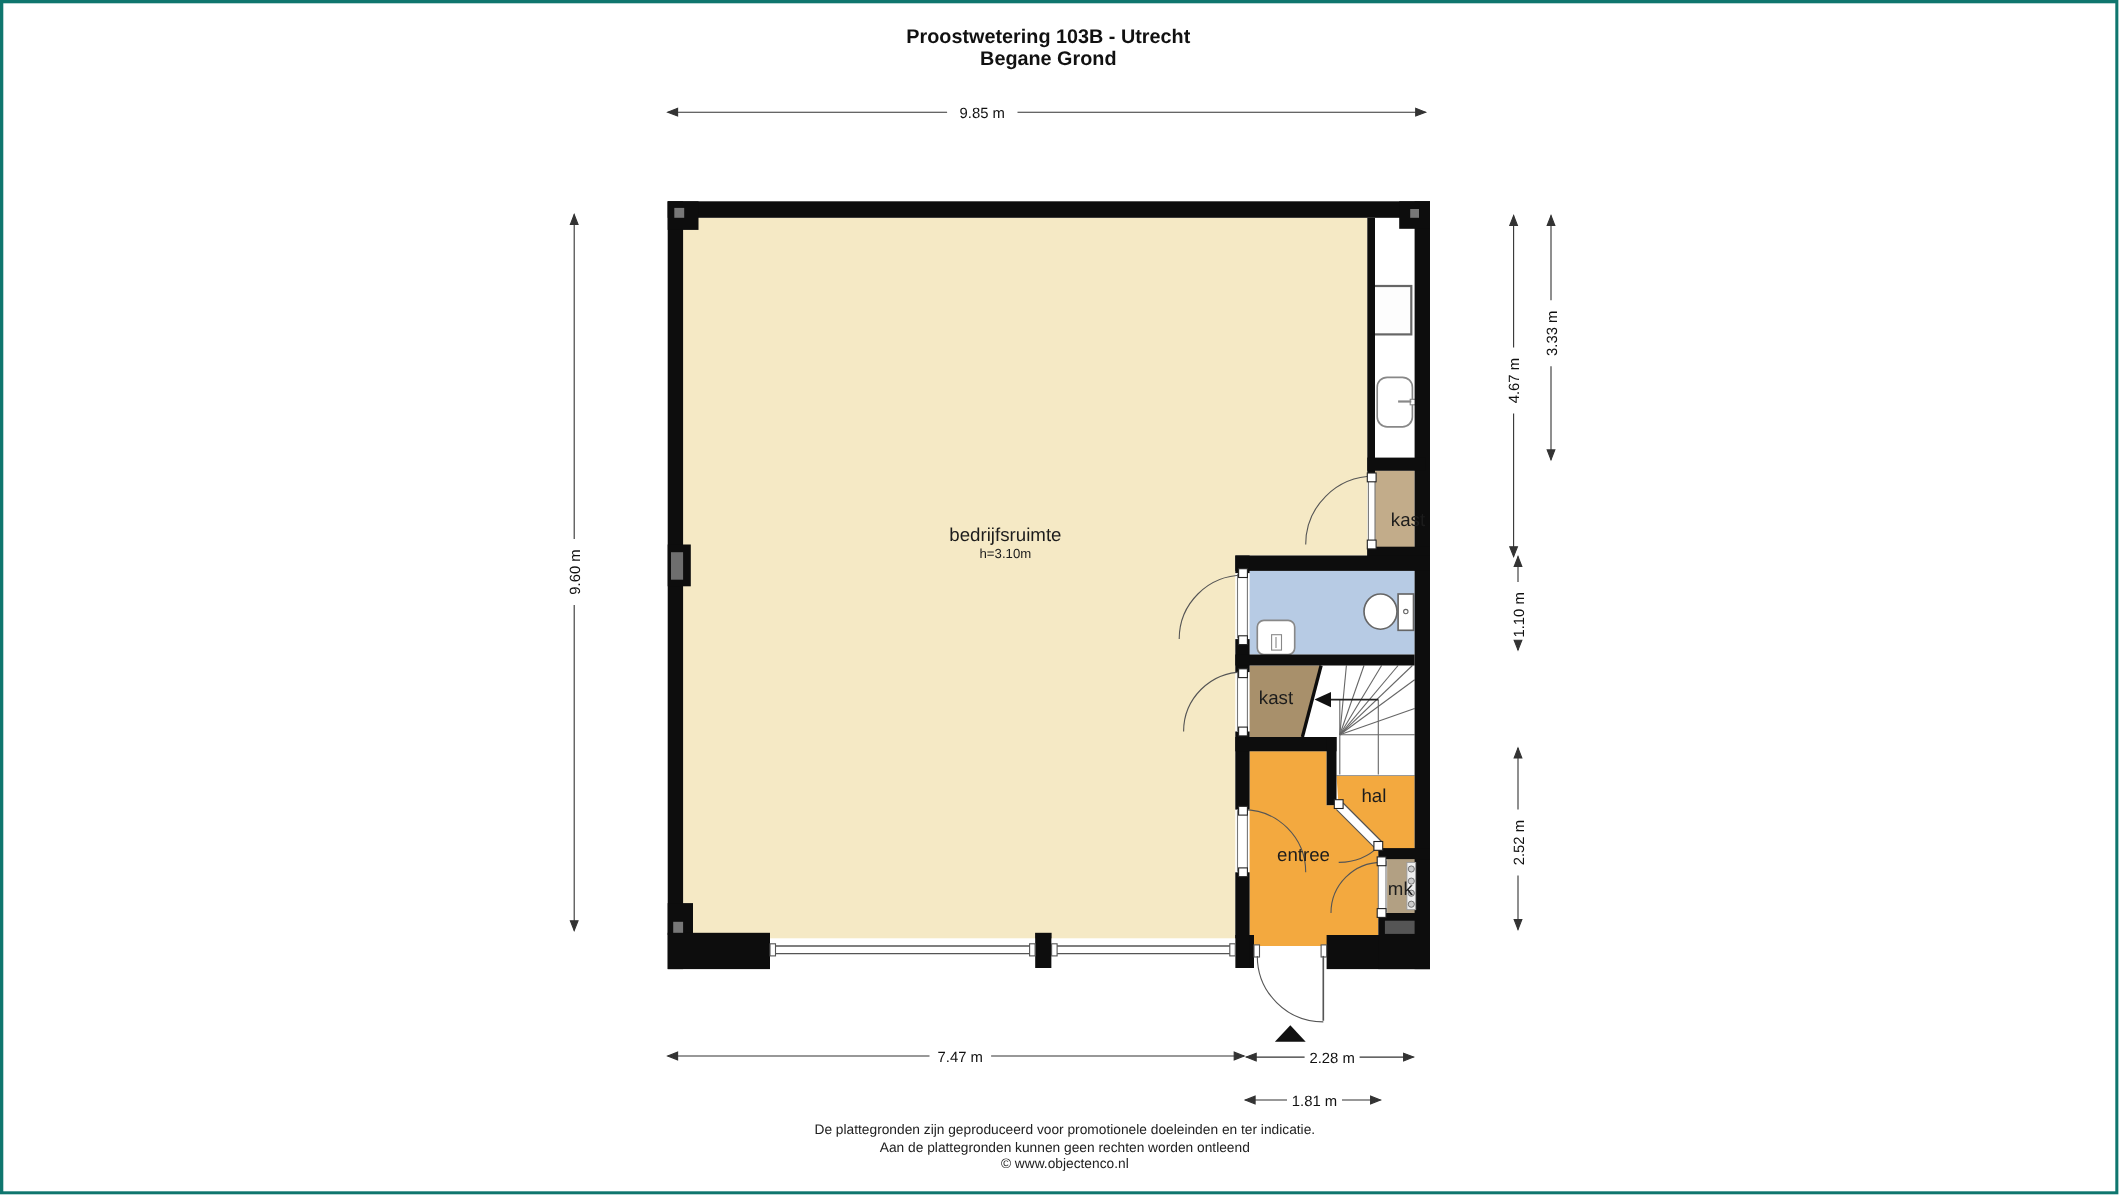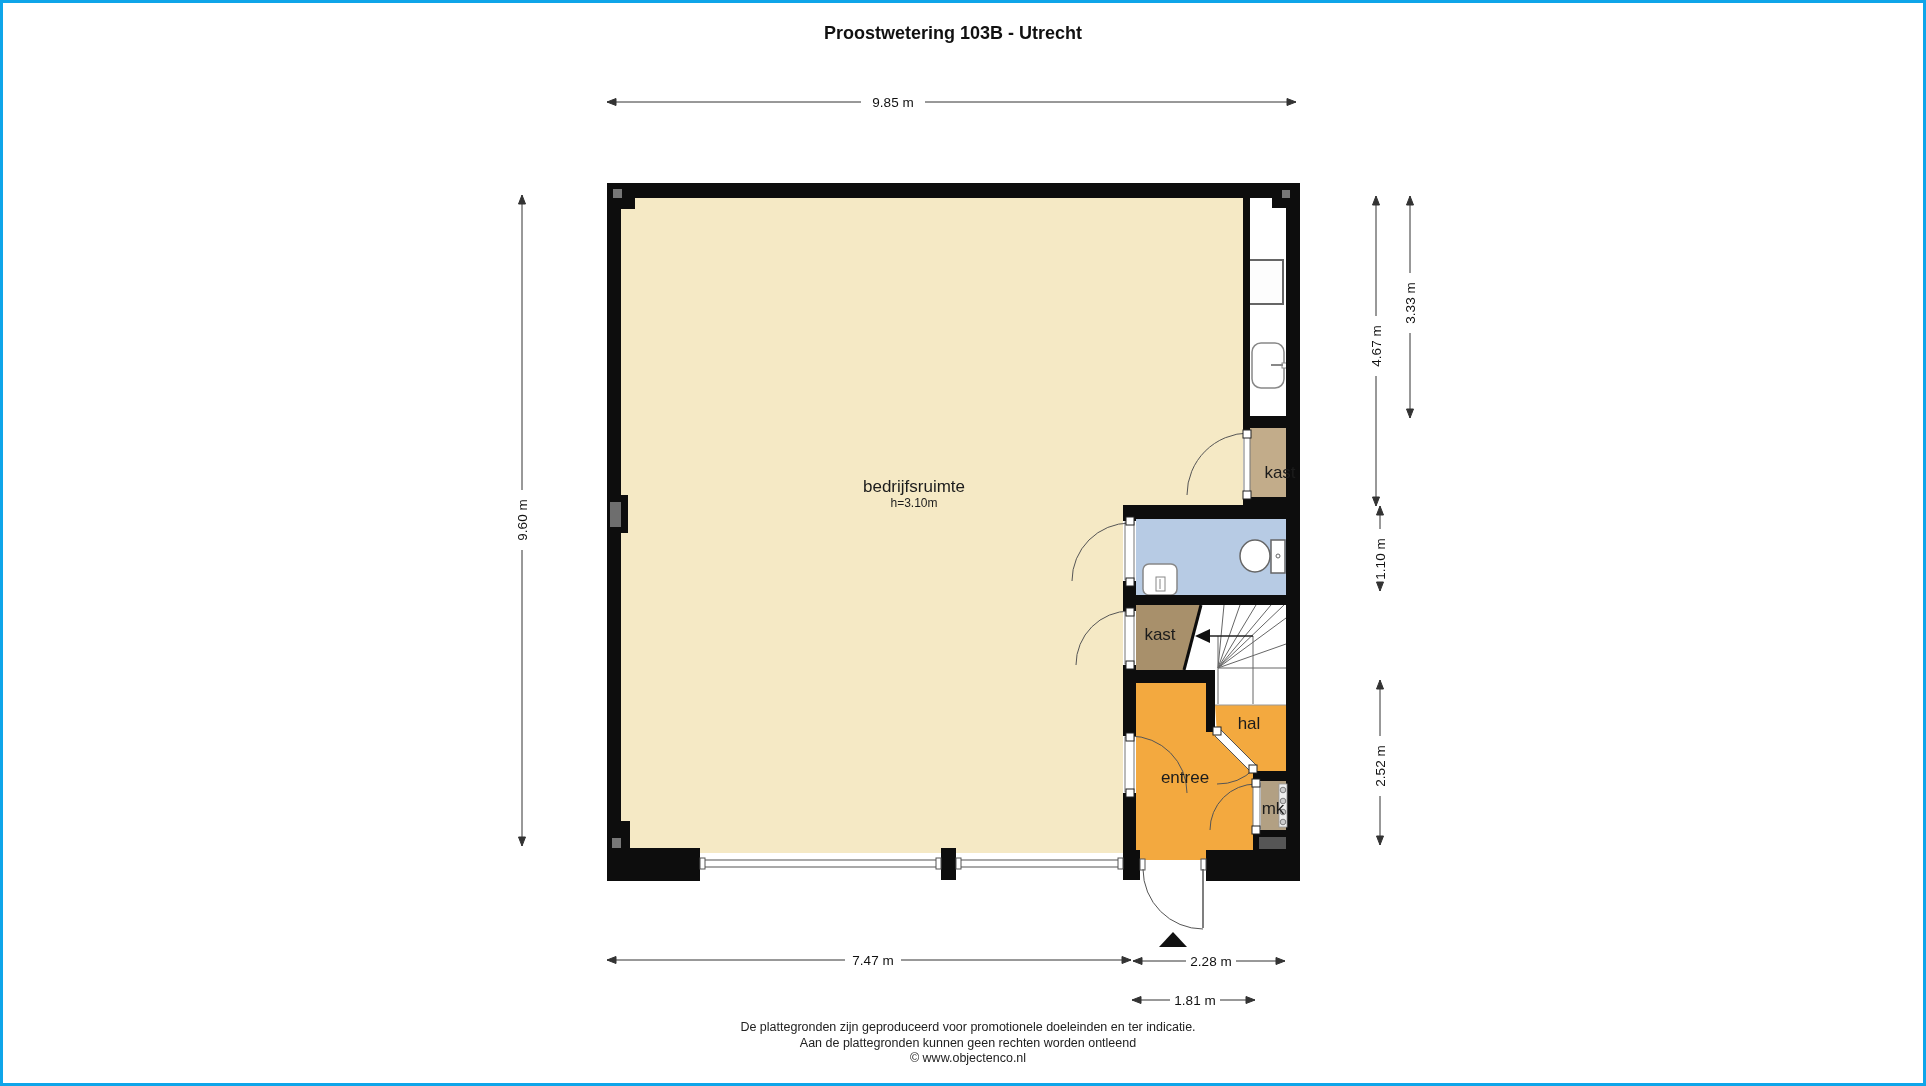--- a/index.html
+++ b/index.html
@@ -1,20 +1,20 @@
 <!DOCTYPE html>
 <html><head>
 <meta charset="utf-8">
 <style>
   html,body{margin:0;padding:0;background:#fff;}
   .canvas{
     position:relative;
     width:1926px;height:1086px;
     background:#ffffff;
-    border:3px solid #0ea5e9;
+    border:3px solid #0f766e;
     box-sizing:border-box;
     font-family:"Liberation Sans", sans-serif;
     overflow:hidden;
   }
   .title{
     position:absolute;top:20px;left:0;width:1900px;
     text-align:center;color:#111;
     font-size:18px;font-weight:bold;line-height:20px;
   }
   .footer{
@@ -28,20 +28,21 @@
   .roomnote{font-size:12px;}
   .dimtext{font-size:13.5px;fill:#111;}
 </style>
 </head>
 <body>
 
 <div class="canvas">
 
   <div class="title">
     <div>Proostwetering 103B - Utrecht</div>
+    <div>Begane Grond</div>
   </div>
 
   <svg width="1926" height="1086" viewBox="0 0 1926 1086">
 
     <g>
       <polygon points="618,195 1240,195 1240,502 1120,502 1120,851 618,851" fill="#F5E9C5"></polygon>
       <rect x="1247" y="195" width="36" height="220" fill="#ffffff"></rect>
       <rect x="1247" y="425" width="36" height="70" fill="#C2AC8A"></rect>
       <rect x="1133" y="516" width="150" height="76" fill="#B7CBE4"></rect>
       <polygon points="1198,602 1283,602 1283,702 1212,702 1212,667 1181,667" fill="#ffffff"></polygon>

